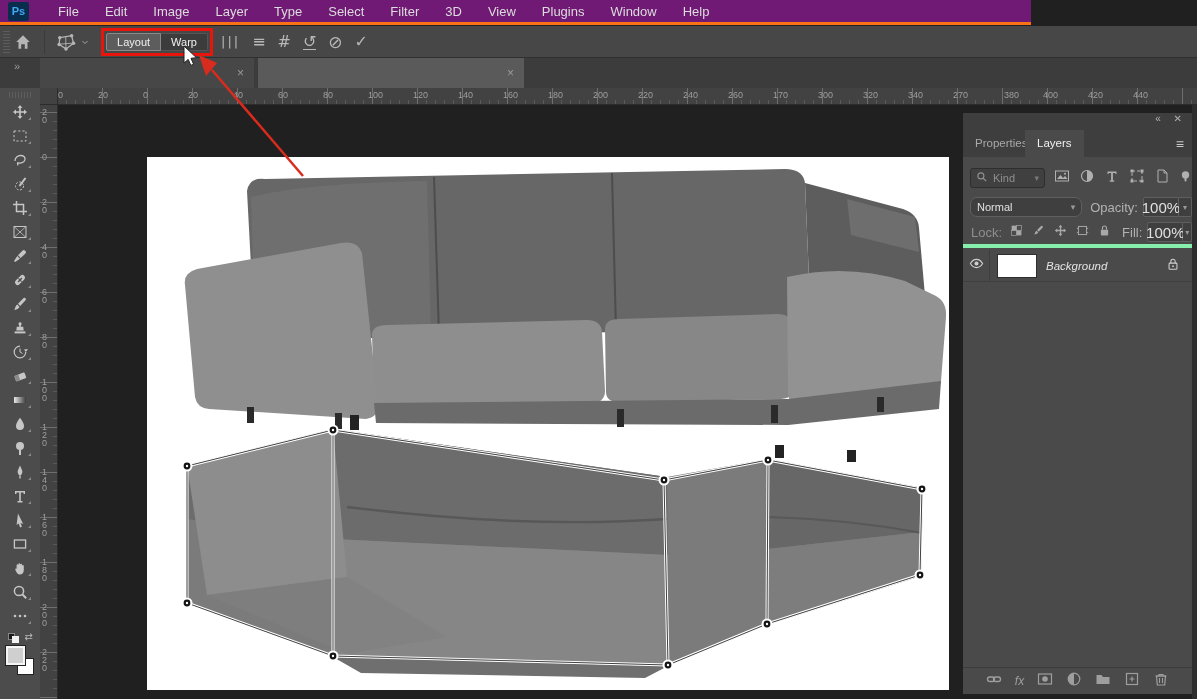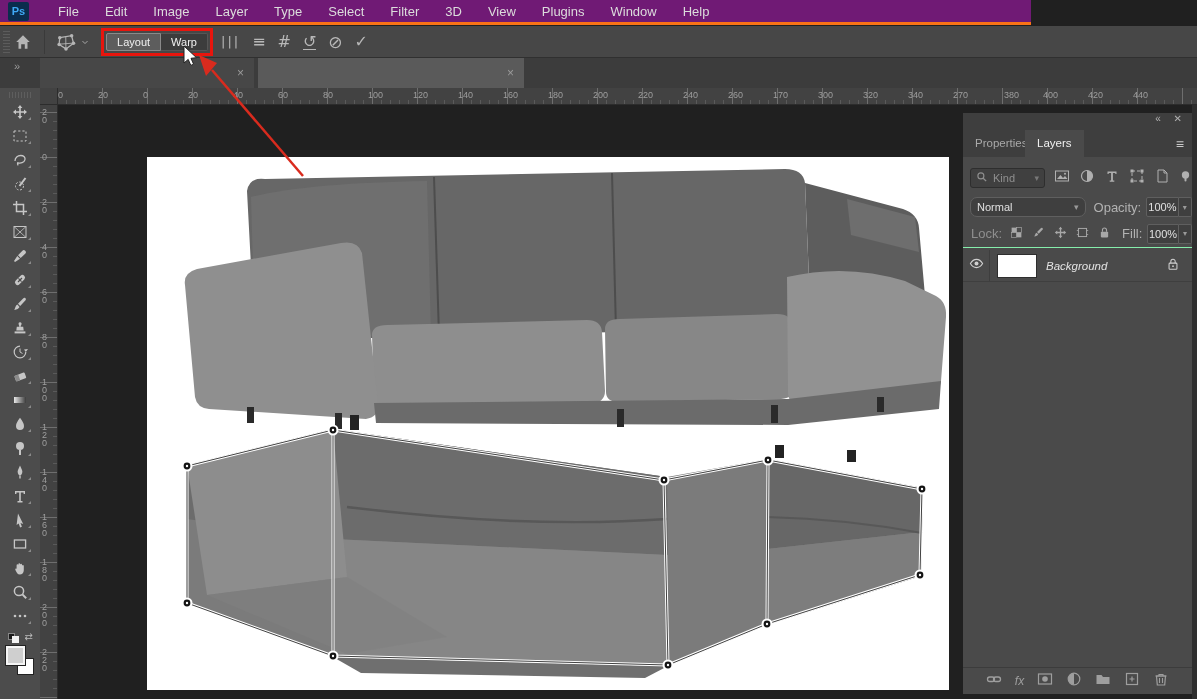--- a/index.html
+++ b/index.html
@@ -105,24 +105,24 @@
     border-radius:3px; display:flex; align-items:center; color:#8f8f8f; font-size:11px; gap:5px; padding:0 5px; }
   #kind-box .chev { margin-left:auto; color:#777; font-size:9px; }
   #filter-icons { display:flex; align-items:center; gap:9px; margin-left:9px; color:#b0b0b0; }
   #blend-row { top:80px; height:28px; }
   #blend-select { margin-left:7px; width:128px; height:20px; background:#3f3f3f; border:1px solid #5f5f5f;
     border-radius:7px; display:flex; align-items:center; color:#e0e0e0; font-size:11px; padding:0 6px; }
   #blend-select .chev { margin-left:auto; color:#999; font-size:9px; }
   .plabel { color:#b2b2b2; font-size:13px; }
   #opacity-label { margin-left:8px; }
   .val-box { width:36px; height:20px; background:#3f3f3f; border:1px solid #5f5f5f; border-radius:2px 0 0 2px;
-    color:#e0e0e0; font-size:11px; display:flex; align-items:center; justify-content:center; margin-left:5px; }
+    color:#e0e0e0; font-size:15px; display:flex; align-items:center; justify-content:center; margin-left:5px; }
   .chev-box { width:15px; height:20px; background:#3f3f3f; border:1px solid #5f5f5f; border-left:none;
     border-radius:0 2px 2px 0; color:#999; font-size:8px; display:flex; align-items:center; justify-content:center; }
-  #lock-row { top:109px; height:26px; border-bottom:1px solid #86efac; padding-bottom:2px; }
+  #lock-row { top:109px; height:26px; border-bottom:4px solid #86efac; padding-bottom:2px; }
   #lock-label { margin-left:8px; color:#8f8f8f; }
   #lock-icons { display:flex; gap:9px; margin-left:8px; color:#a8a8a8; align-items:center; }
   #fill-label { margin-left:11px; }
   #layers-list { position:absolute; left:0; top:137px; width:229px; }
   .layer-row { position:relative; width:229px; height:32px; display:flex; align-items:center;
     border-bottom:1px solid #3f3f3f; background:#4a4a4a; }
   .layer-row.selected { background:#595959; }
   .eye-cell { width:27px; height:32px; display:flex; align-items:center; justify-content:center;
     border-right:1px solid #3e3e3e; color:#cfcfcf; }
   .thumb { width:40px; height:24px; margin-left:7px; background:#fff; position:relative;

